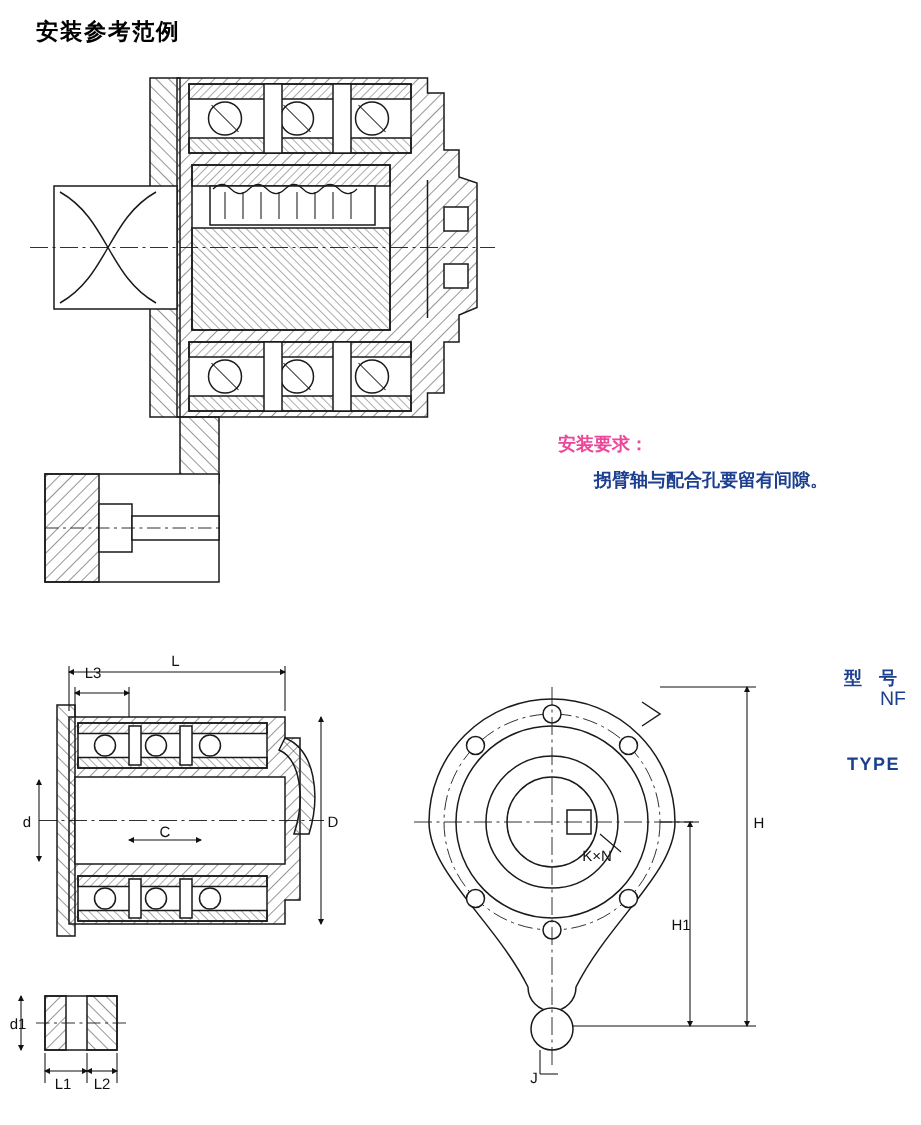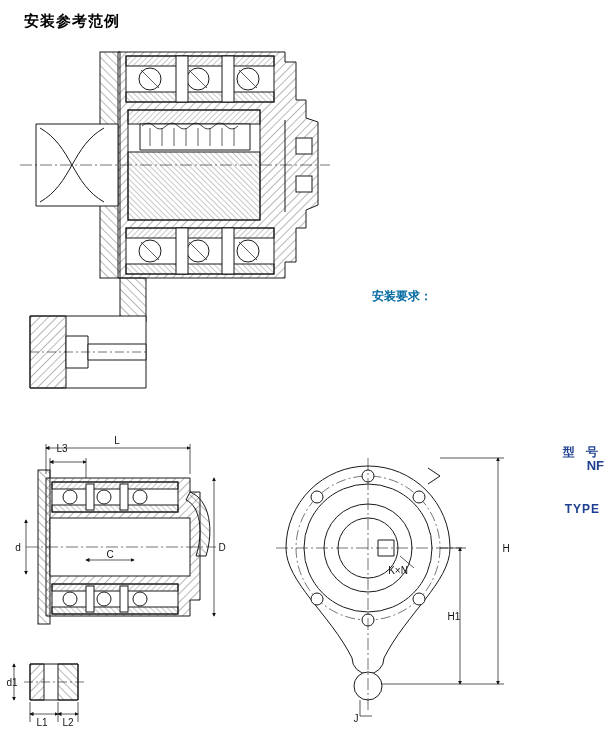--- a/index.html
+++ b/index.html
@@ -29,21 +29,21 @@
     font-weight: bold;
     color: #000;
     letter-spacing: 1px;
   }
   .note-head {
     position: absolute;
     left: 372px;
     top: 288px;
     font-size: 12px;
     font-weight: bold;
-    color: #0369a1;
+    color: #ec4899;
   }
   .note-body {
     position: absolute;
     left: 396px;
     top: 312px;
     font-size: 12px;
     font-weight: bold;
     color: #1d3f8f;
     white-space: nowrap;
   }
@@ -57,21 +57,21 @@
     color: #1d3f8f;
     line-height: 1.45;
   }
   .type-label .l1 { letter-spacing: 4px; }
   .type-label .l2 { letter-spacing: 1px; margin-top: 40px; }
   .type-name {
     position: absolute;
     right: 10px;
     top: 458px;
     font-size: 13px;
-    font-weight: bold;
+    font-weight: normal;
     color: #1d3f8f;
   }
   svg {
     position: absolute;
     left: 0; top: 0;
     width: 614px;
     height: 750px;
   }
   .dim-text {
     font-family: "Liberation Sans", sans-serif;
@@ -80,20 +80,21 @@
   }
 </style>
 </head>
 <body>
 
 <div class="page">
 
   <div class="title">安装参考范例</div>
 
   <div class="note-head">安装要求：</div>
+  <div class="note-body">拐臂轴与配合孔要留有间隙。</div>
 
   <div class="type-label">
     <div class="l1">型  号</div>
     <div class="l2">TYPE</div>
   </div>
   <div class="type-name">NF</div>
 
   <svg viewBox="0 0 614 750">
     <defs>
       <pattern id="hatchA" width="6" height="6" patternTransform="rotate(45)" patternUnits="userSpaceOnUse">

